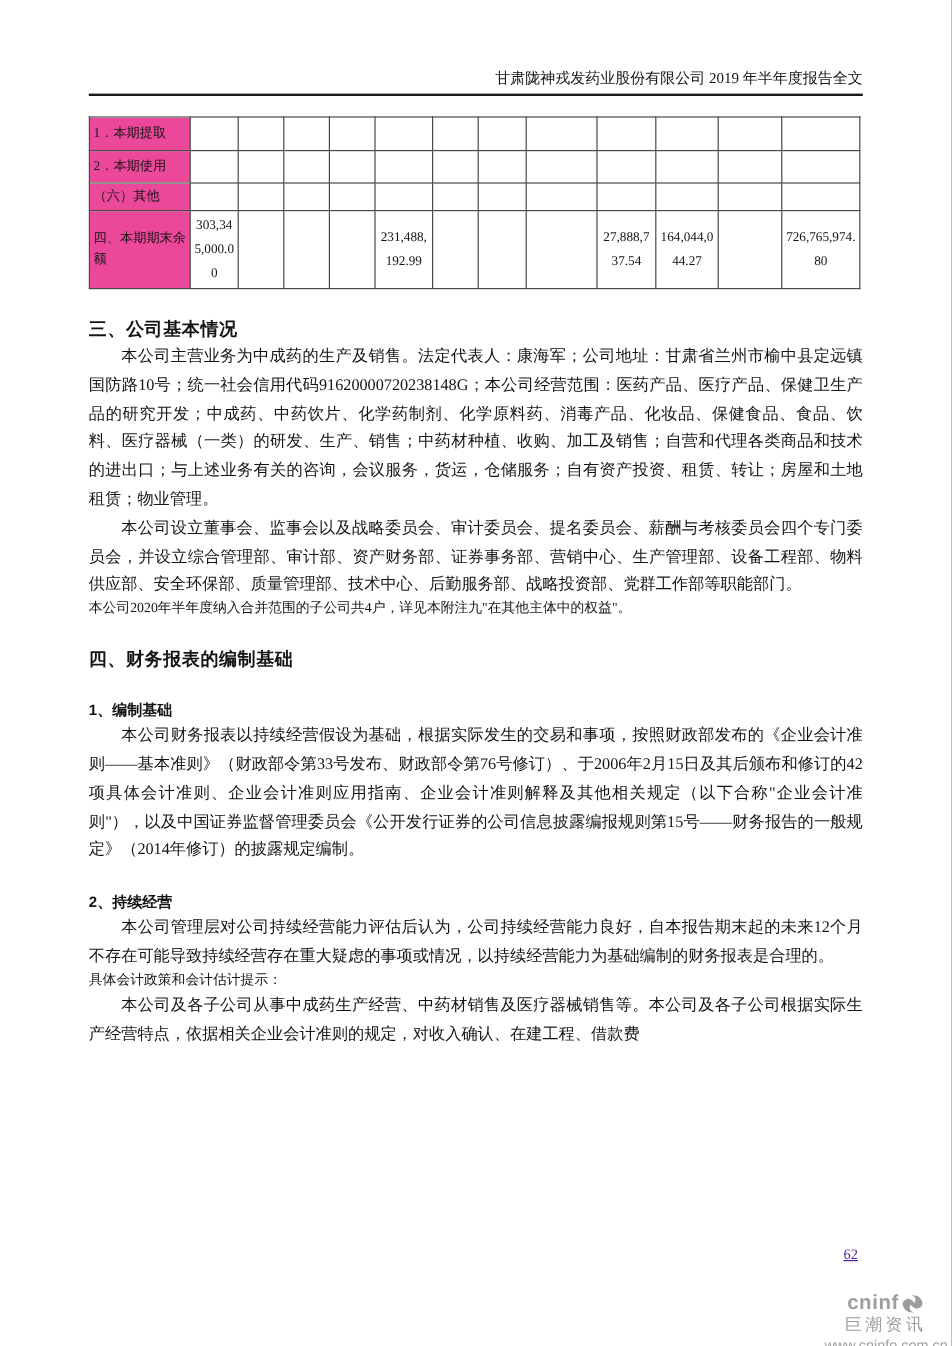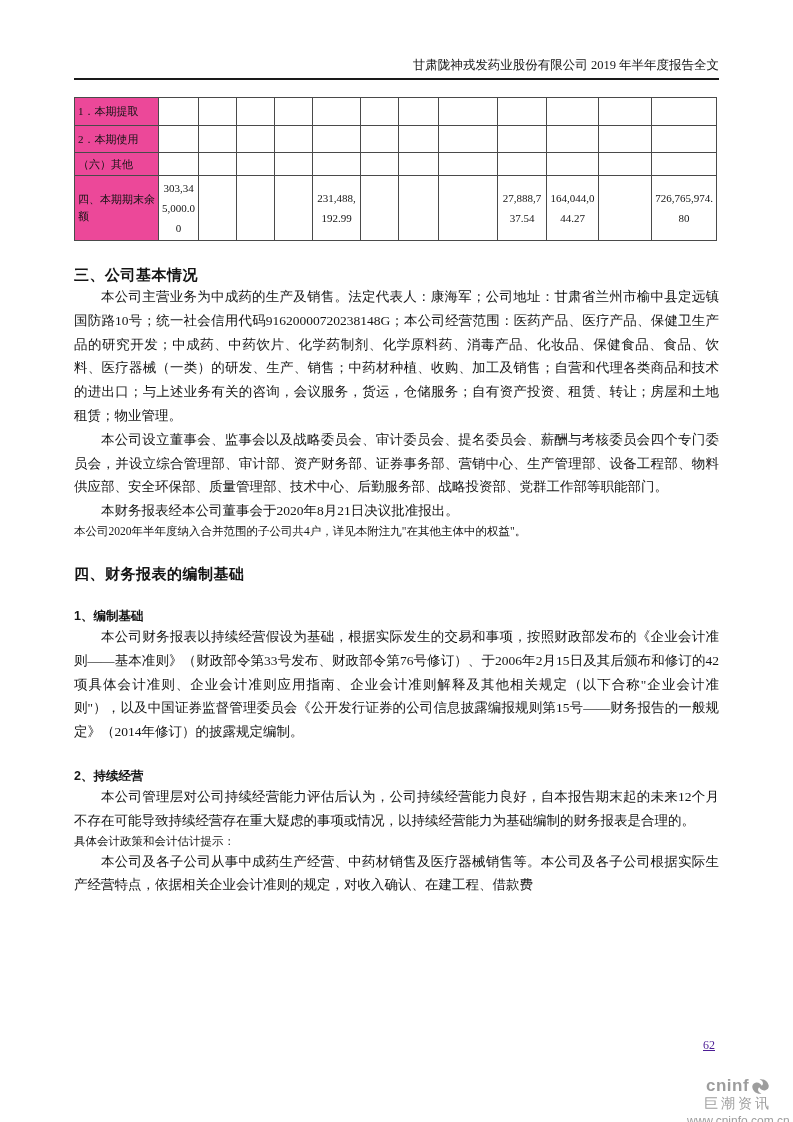--- a/index.html
+++ b/index.html
@@ -155,21 +155,20 @@
           <td class="num">164,044,044.27</td>
           <td></td>
           <td class="num">726,765,974.80</td>
         </tr>
       </tbody>
     </table>
 
     <h2 class="sec">三、公司基本情况</h2>
     <p class="body indent mt-p1">本公司主营业务为中成药的生产及销售。法定代表人：康海军；公司地址：甘肃省兰州市榆中县定远镇国防路10号；统一社会信用代码91620000720238148G；本公司经营范围：医药产品、医疗产品、保健卫生产品的研究开发；中成药、中药饮片、化学药制剂、化学原料药、消毒产品、化妆品、保健食品、食品、饮料、医疗器械（一类）的研发、生产、销售；中药材种植、收购、加工及销售；自营和代理各类商品和技术的进出口；与上述业务有关的咨询，会议服务，货运，仓储服务；自有资产投资、租赁、转让；房屋和土地租赁；物业管理。</p>
     <p class="body indent mt-p2">本公司设立董事会、监事会以及战略委员会、审计委员会、提名委员会、薪酬与考核委员会四个专门委员会，并设立综合管理部、审计部、资产财务部、证券事务部、营销中心、生产管理部、设备工程部、物料供应部、安全环保部、质量管理部、技术中心、后勤服务部、战略投资部、党群工作部等职能部门。</p>
-    <p class="body indent">本财务报表经本公司董事会于2020年8月21日决议批准报出。</p>
     <p class="small mt-note">本公司2020年半年度纳入合并范围的子公司共4户，详见本附注九"在其他主体中的权益"。</p>
 
     <h2 class="sec mt-s4">四、财务报表的编制基础</h2>
     <h3 class="sub">1、编制基础</h3>
     <p class="body indent mt-body1">本公司财务报表以持续经营假设为基础，根据实际发生的交易和事项，按照财政部发布的《企业会计准则——基本准则》（财政部令第33号发布、财政部令第76号修订）、于2006年2月15日及其后颁布和修订的42项具体会计准则、企业会计准则应用指南、企业会计准则解释及其他相关规定（以下合称"企业会计准则"），以及中国证券监督管理委员会《公开发行证券的公司信息披露编报规则第15号——财务报告的一般规定》（2014年修订）的披露规定编制。</p>
     <h3 class="sub mt-sub2">2、持续经营</h3>
     <p class="body indent mt-body2">本公司管理层对公司持续经营能力评估后认为，公司持续经营能力良好，自本报告期末起的未来12个月不存在可能导致持续经营存在重大疑虑的事项或情况，以持续经营能力为基础编制的财务报表是合理的。</p>
 
     <p class="small mt-hint">具体会计政策和会计估计提示：</p>
     <p class="body indent mt-body3">本公司及各子公司从事中成药生产经营、中药材销售及医疗器械销售等。本公司及各子公司根据实际生产经营特点，依据相关企业会计准则的规定，对收入确认、在建工程、借款费</p>

